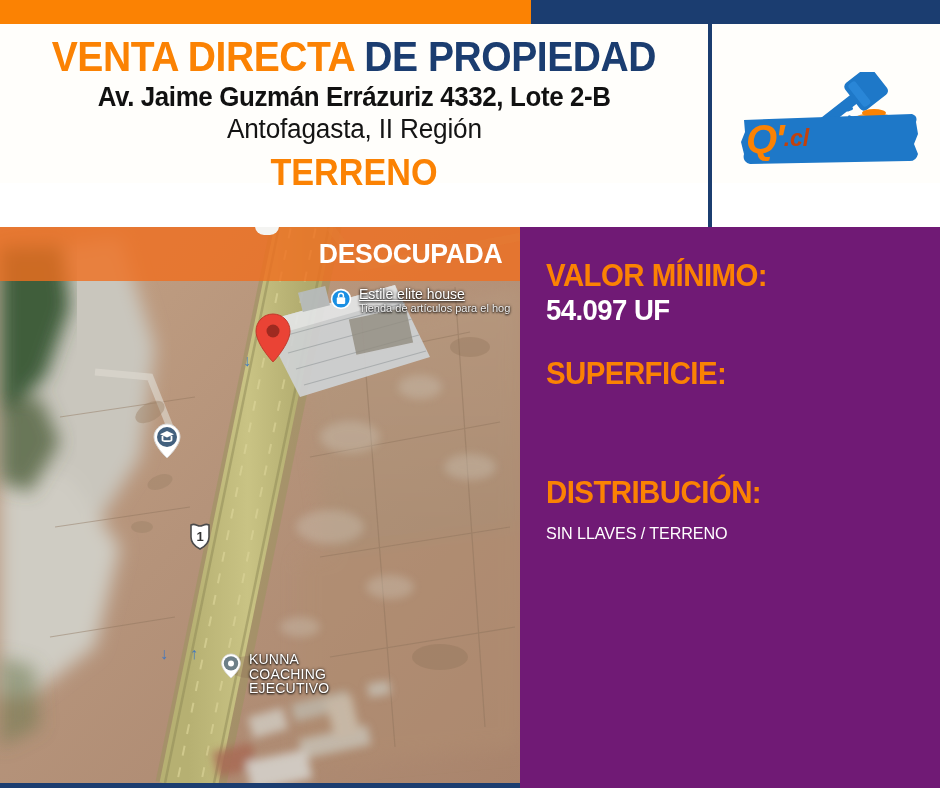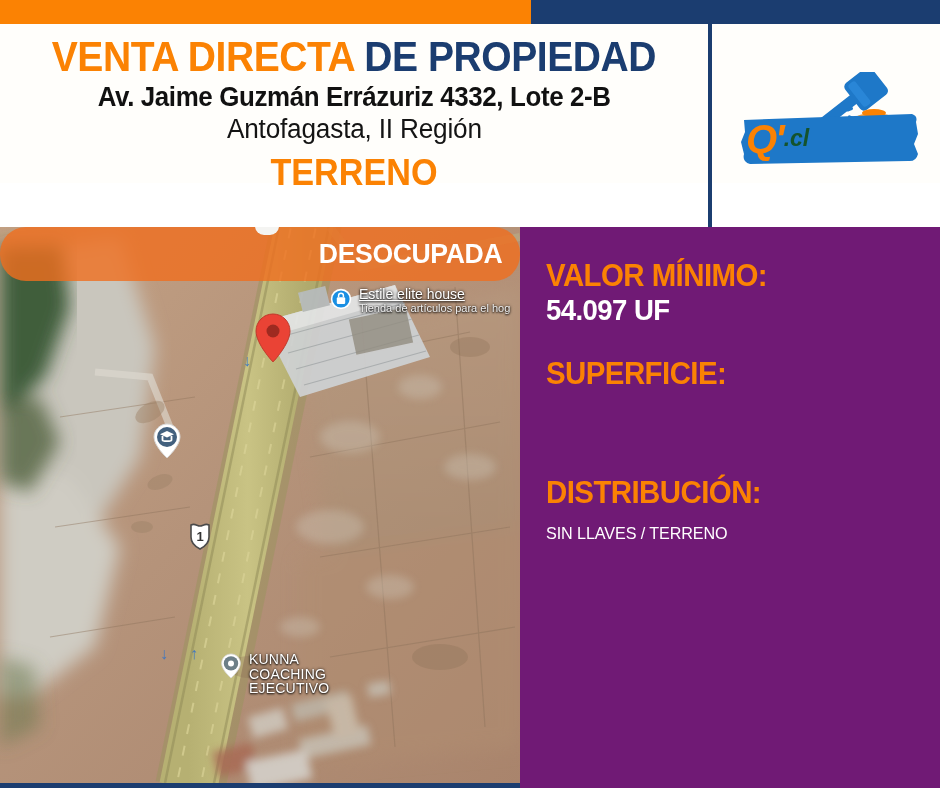--- a/index.html
+++ b/index.html
@@ -161,21 +161,21 @@
     font-style: italic;
     color: #FFFFFF;
     line-height: 1;
     letter-spacing: -1px;
     margin-left: 1px;
   }
   .logo-cl {
     font-size: 23px;
     font-weight: bold;
     font-style: italic;
-    color: #14532d;
+    color: #c2410c;
     line-height: 1;
     margin-left: 1px;
   }
 
   
   .body-row {
     position: absolute;
     top: 227px; left: 0;
     width: 940px;
     height: 561px;
@@ -197,21 +197,20 @@
     top: 0; left: 0;
     width: 520px;
     height: 54px;
     background: rgba(240, 110, 30, 0.80);
     display: flex;
     align-items: center;
     justify-content: flex-end;
     box-sizing: border-box;
     padding-right: 13px;
     z-index: 6;
-    border-radius: 26px;
   }
   .status-band-text {
     color: #FFFFFF;
     font-size: 28px;
     font-weight: bold;
     letter-spacing: -0.4px;
     transform: scaleX(0.95);
     line-height: 1;
   }
 

